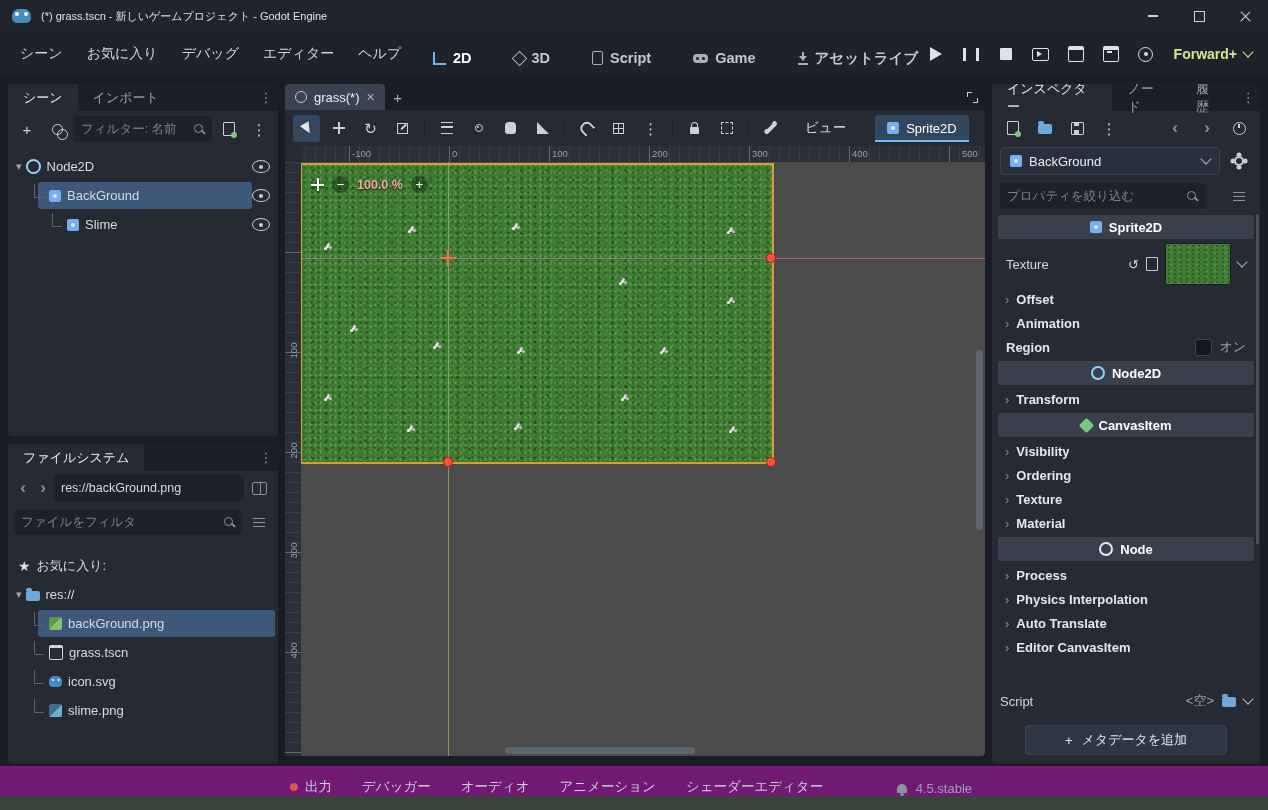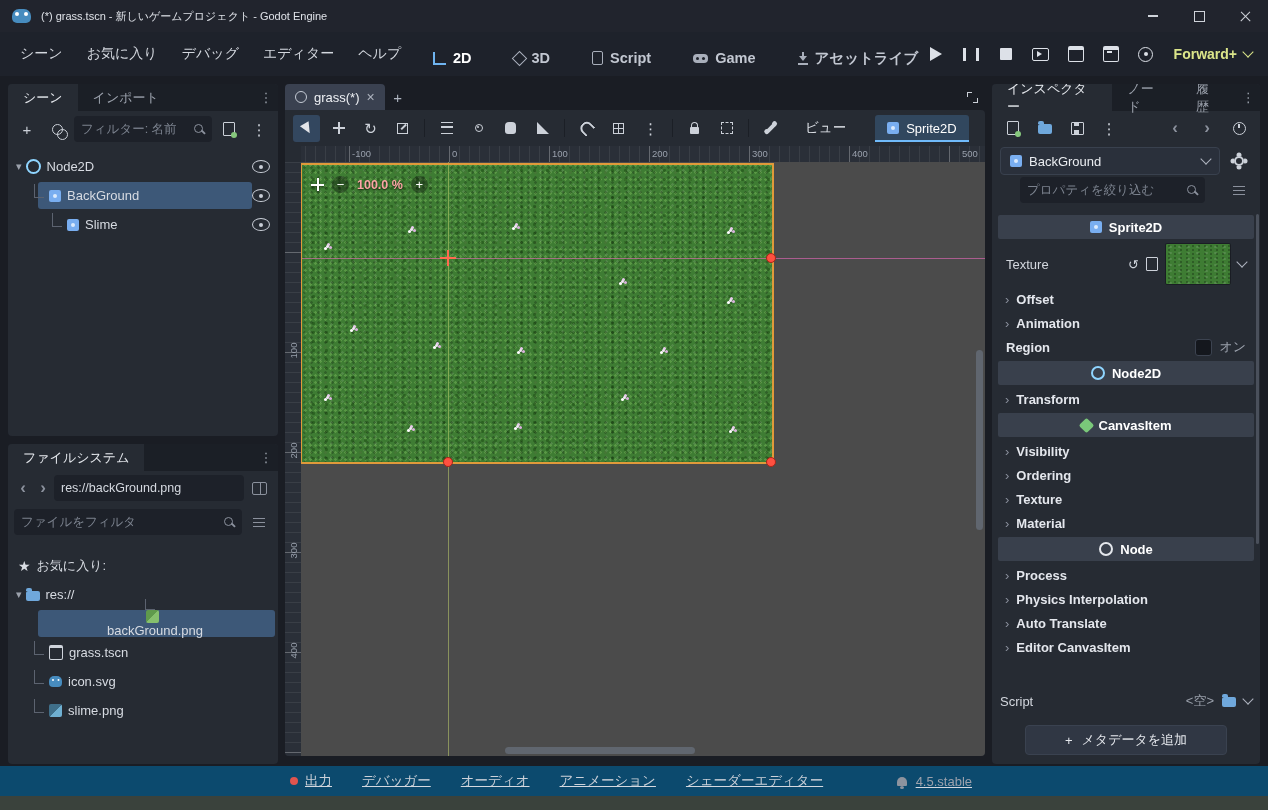--- a/index.html
+++ b/index.html
@@ -191,42 +191,42 @@
   .i-doc.plus::after{content:'';position:absolute;right:-3px;bottom:-3px;width:6px;height:6px;background:#86c77c;border-radius:50%;}
   .i-save{width:11px;height:11px;border:1.5px solid #ccd1d9;border-radius:1px;position:relative;}
   .i-save::before{content:'';position:absolute;left:2px;top:0;width:5px;height:3px;background:#ccd1d9;}
   .i-save::after{content:'';position:absolute;left:2px;bottom:0;width:5px;height:4px;background:#ccd1d9;}
   .i-hist{width:11px;height:11px;border:1.5px solid #ccd1d9;border-radius:50%;position:relative;}
   .i-hist::after{content:'';position:absolute;left:4.5px;top:1.5px;width:1.5px;height:4px;background:#ccd1d9;}
   .i-gear{width:6px;height:6px;border:2px solid #ccd1d9;border-radius:50%;box-shadow:0 -6px 0 -2.5px #ccd1d9,0 6px 0 -2.5px #ccd1d9,6px 0 0 -2.5px #ccd1d9,-6px 0 0 -2.5px #ccd1d9;}
   .node-select-row{height:32px;display:flex;align-items:center;gap:6px;padding:0 8px;flex:none;}
   .node-select{flex:1;background:#2a303b;border:1px solid #39414e;border-radius:4px;height:26px;display:flex;align-items:center;gap:7px;padding:0 9px;color:#eaedf1;font-size:13px;}
   .ml-auto{margin-left:auto;}
-  .insp-search-row{height:32px;display:flex;align-items:flex-start;gap:21px;padding:0 8px;flex:none;margin-left:20px;}
+  .insp-search-row{height:32px;display:flex;align-items:flex-end;gap:21px;padding:0 8px;flex:none;}
   .insp-body{flex:1;padding:4px 6px 0 6px;display:flex;flex-direction:column;overflow:hidden;position:relative;}
   .cat-row{height:24px;flex:none;background:#39404c;border-radius:2px;display:flex;align-items:center;justify-content:center;gap:7px;color:#fff;font-weight:bold;font-size:13px;margin:2px 0;}
   .group-row{height:24px;flex:none;display:flex;align-items:center;gap:7px;padding-left:7px;color:#e4e7ed;font-weight:bold;font-size:13px;}
   .group-chev{color:#8b919d;font-size:13px;font-weight:normal;}
   .prop-row{height:24px;flex:none;display:flex;align-items:center;padding:0 8px;font-size:13px;}
   .prop-row .plabel{color:#e4e7ed;font-weight:bold;}
   .checkbox{width:15px;height:15px;background:#14171d;border:1px solid #3c4350;border-radius:3px;flex:none;}
   .bool-text{color:#9aa0ab;margin-left:7px;text-align:center;}
   .texture-row{height:46px;flex:none;display:flex;align-items:center;gap:7px;padding:0 8px;font-size:13px;}
   .texture-row .plabel2{color:#d3d7de;}
   .grass-thumb{width:64px;height:40px;border:1px solid #1a1d24;border-radius:2px;background-color:#3e7c33;background-image:radial-gradient(circle,rgba(0,0,0,.25) 0 1px,transparent 1.5px),radial-gradient(circle,rgba(255,255,255,.12) 0 1px,transparent 1.4px);background-size:6px 4px,9px 6px;}
   .mini-glyph{color:#ccd1d9;font-size:13px;}
   .script-row{height:30px;flex:none;display:flex;align-items:center;gap:8px;padding:0 8px;font-size:13px;}
   .script-row .plabel2{color:#d3d7de;}
   .dim{color:#9aa0ab;}
   .meta-wrap{flex:none;display:flex;justify-content:center;padding:9px 0;}
   .meta-btn{width:200px;height:28px;background:#303744;border:1px solid #3a4250;border-radius:4px;color:#e6e9ee;font-size:13px;display:flex;align-items:center;justify-content:center;gap:9px;}
   .insp-scroll{position:absolute;right:1px;top:130px;width:3px;height:330px;background:#4a505b;border-radius:2px;}
 
   
-  .bottom-bar{position:absolute;left:0;top:766px;width:1268px;height:30px;background:#0c4a6e;display:flex;align-items:center;padding-left:290px;box-sizing:border-box;text-decoration:underline;}
+  .bottom-bar{position:absolute;left:0;top:766px;width:1268px;height:30px;background:#701a75;display:flex;align-items:flex-end;padding-left:290px;box-sizing:border-box;}
   .bb-item{color:#ccd1d9;font-size:13.5px;margin-right:30px;display:flex;align-items:center;gap:7px;}
   .red-dot{width:8px;height:8px;border-radius:50%;background:#e0544e;}
   .bb-right{margin-left:auto;margin-right:296px;display:flex;align-items:center;gap:9px;}
   .i-bell{width:10px;height:9px;background:#8d939e;border-radius:5px 5px 1px 1px;position:relative;}
   .i-bell::after{content:'';position:absolute;left:3px;bottom:-3px;width:4px;height:3px;background:#8d939e;border-radius:50%;}
   .version{color:#9ba1ac;font-size:13px;}
   .bottom-strip{position:absolute;left:0;top:796px;width:1268px;height:14px;background:#3a423c;}
 </style>
 </head>
 <body>
@@ -390,21 +390,21 @@
   <div class="tree fs-tree" id="fs-tree">
     <div class="tree-row">
       <span class="i-star">★</span>
       <span class="tree-label">お気に入り:</span>
     </div>
   <div class="tree-row" style="padding-left: 8px;">
         <span class="tree-arrow">▾</span>
         <span class="ticon ti-folder"></span>
         <span class="tree-label">res://</span>
       </div>
-      <div class="tree-row selected" style="padding-left: 26px; flex-direction: column;">
+      <div class="tree-row selected" style="padding-left: 26px;">
         <span class="tree-elbow"></span>
         <span class="ticon ti-img-green"></span>
         <span class="tree-label">backGround.png</span>
       </div>
       <div class="tree-row" style="padding-left: 26px;">
         <span class="tree-elbow"></span>
         <span class="ticon ti-scene"></span>
         <span class="tree-label">grass.tscn</span>
       </div>
       <div class="tree-row" style="padding-left: 26px;">

